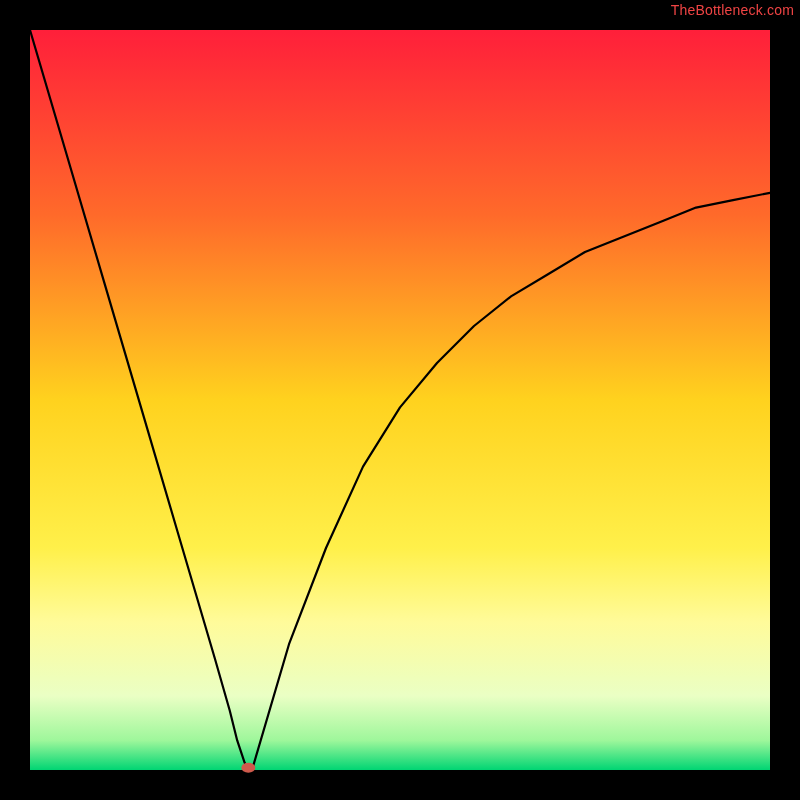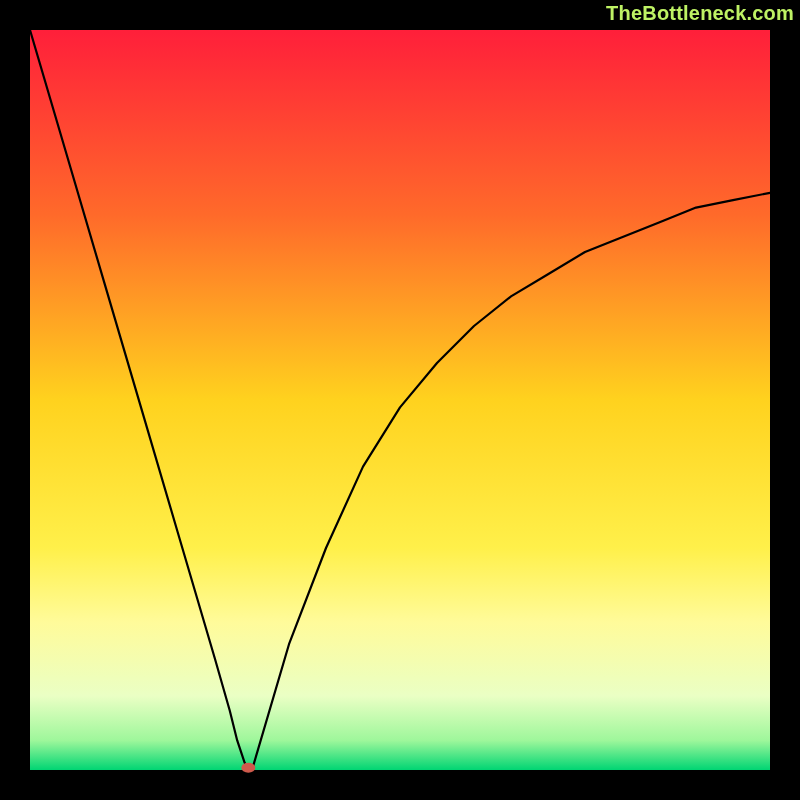--- a/index.html
+++ b/index.html
@@ -13,23 +13,23 @@
   .wrap {
     position: relative;
     width: 800px;
     height: 800px;
   }
   .watermark {
     position: absolute;
     top: 2px;
     right: 6px;
     font-family: Arial, Helvetica, sans-serif;
-    font-size: 20px;
-    font-weight: 700;
-    color: #bef264;
+    font-size: 14px;
+    font-weight: 400;
+    color: #ef4444;
     letter-spacing: 0.2px;
     user-select: none;
   }
   svg.chart {
     position: absolute;
     top: 0;
     left: 0;
   }
 </style>
 </head>

